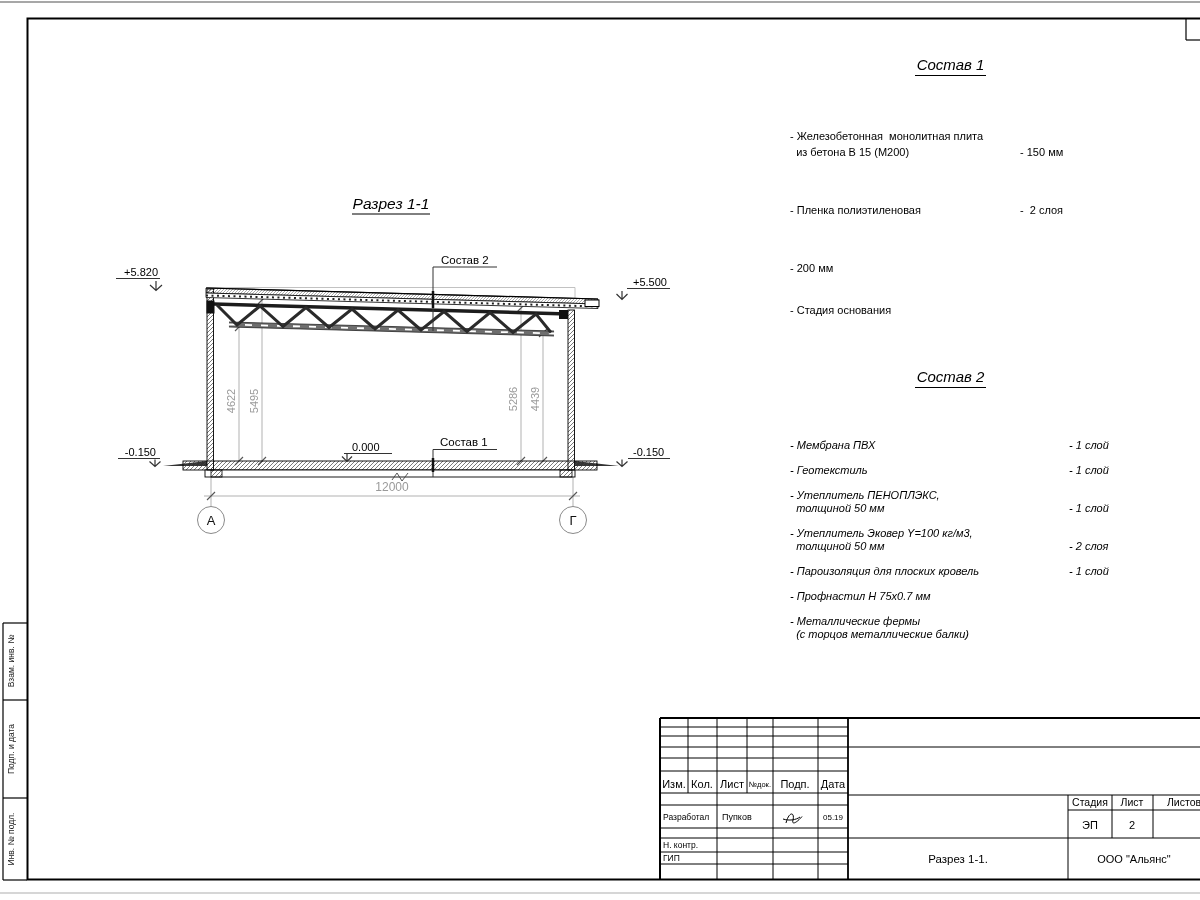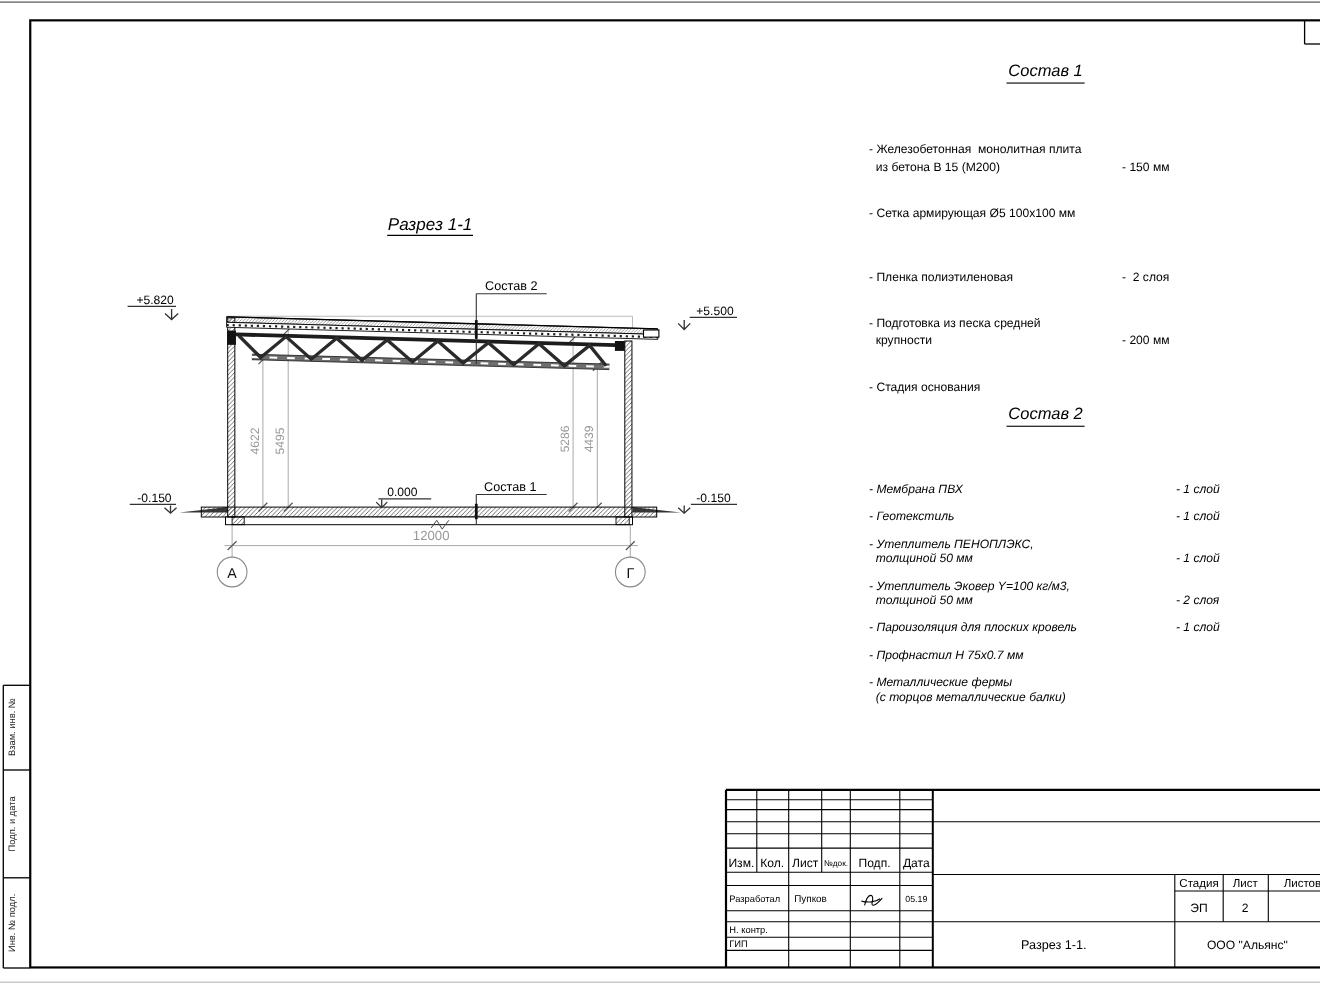--- a/index.html
+++ b/index.html
@@ -252,30 +252,24 @@
   <span>Состав 1</span>
 </div>
 
 <div id="comp1" class="abs comp-list" style="left:790px;top:116px;width:300px">
   <div class="item">
     <div class="iname">- Железобетонная  монолитная плита
   из бетона В 15 (М200)</div>
     <div class="ival">- 150 мм</div>
   </div>
   <div class="item">
-    <div class="iname">- Сетка армирующая Ø5 100x100 мм</div>
-    <div class="ival"></div>
-  </div>
-  <div class="item">
     <div class="iname">- Пленка полиэтиленовая</div>
     <div class="ival">-  2 слоя</div>
   </div>
   <div class="item">
-    <div class="iname">- Подготовка из песка средней
-  крупности</div>
     <div class="ival">- 200 мм</div>
   </div>
   <div class="item">
     <div class="iname">- Стадия основания</div>
     <div class="ival"></div>
   </div>
 </div>
 
 <div class="abs comp-header" style="left:788px;top:368px;width:325px">
   <span>Состав 2</span>

